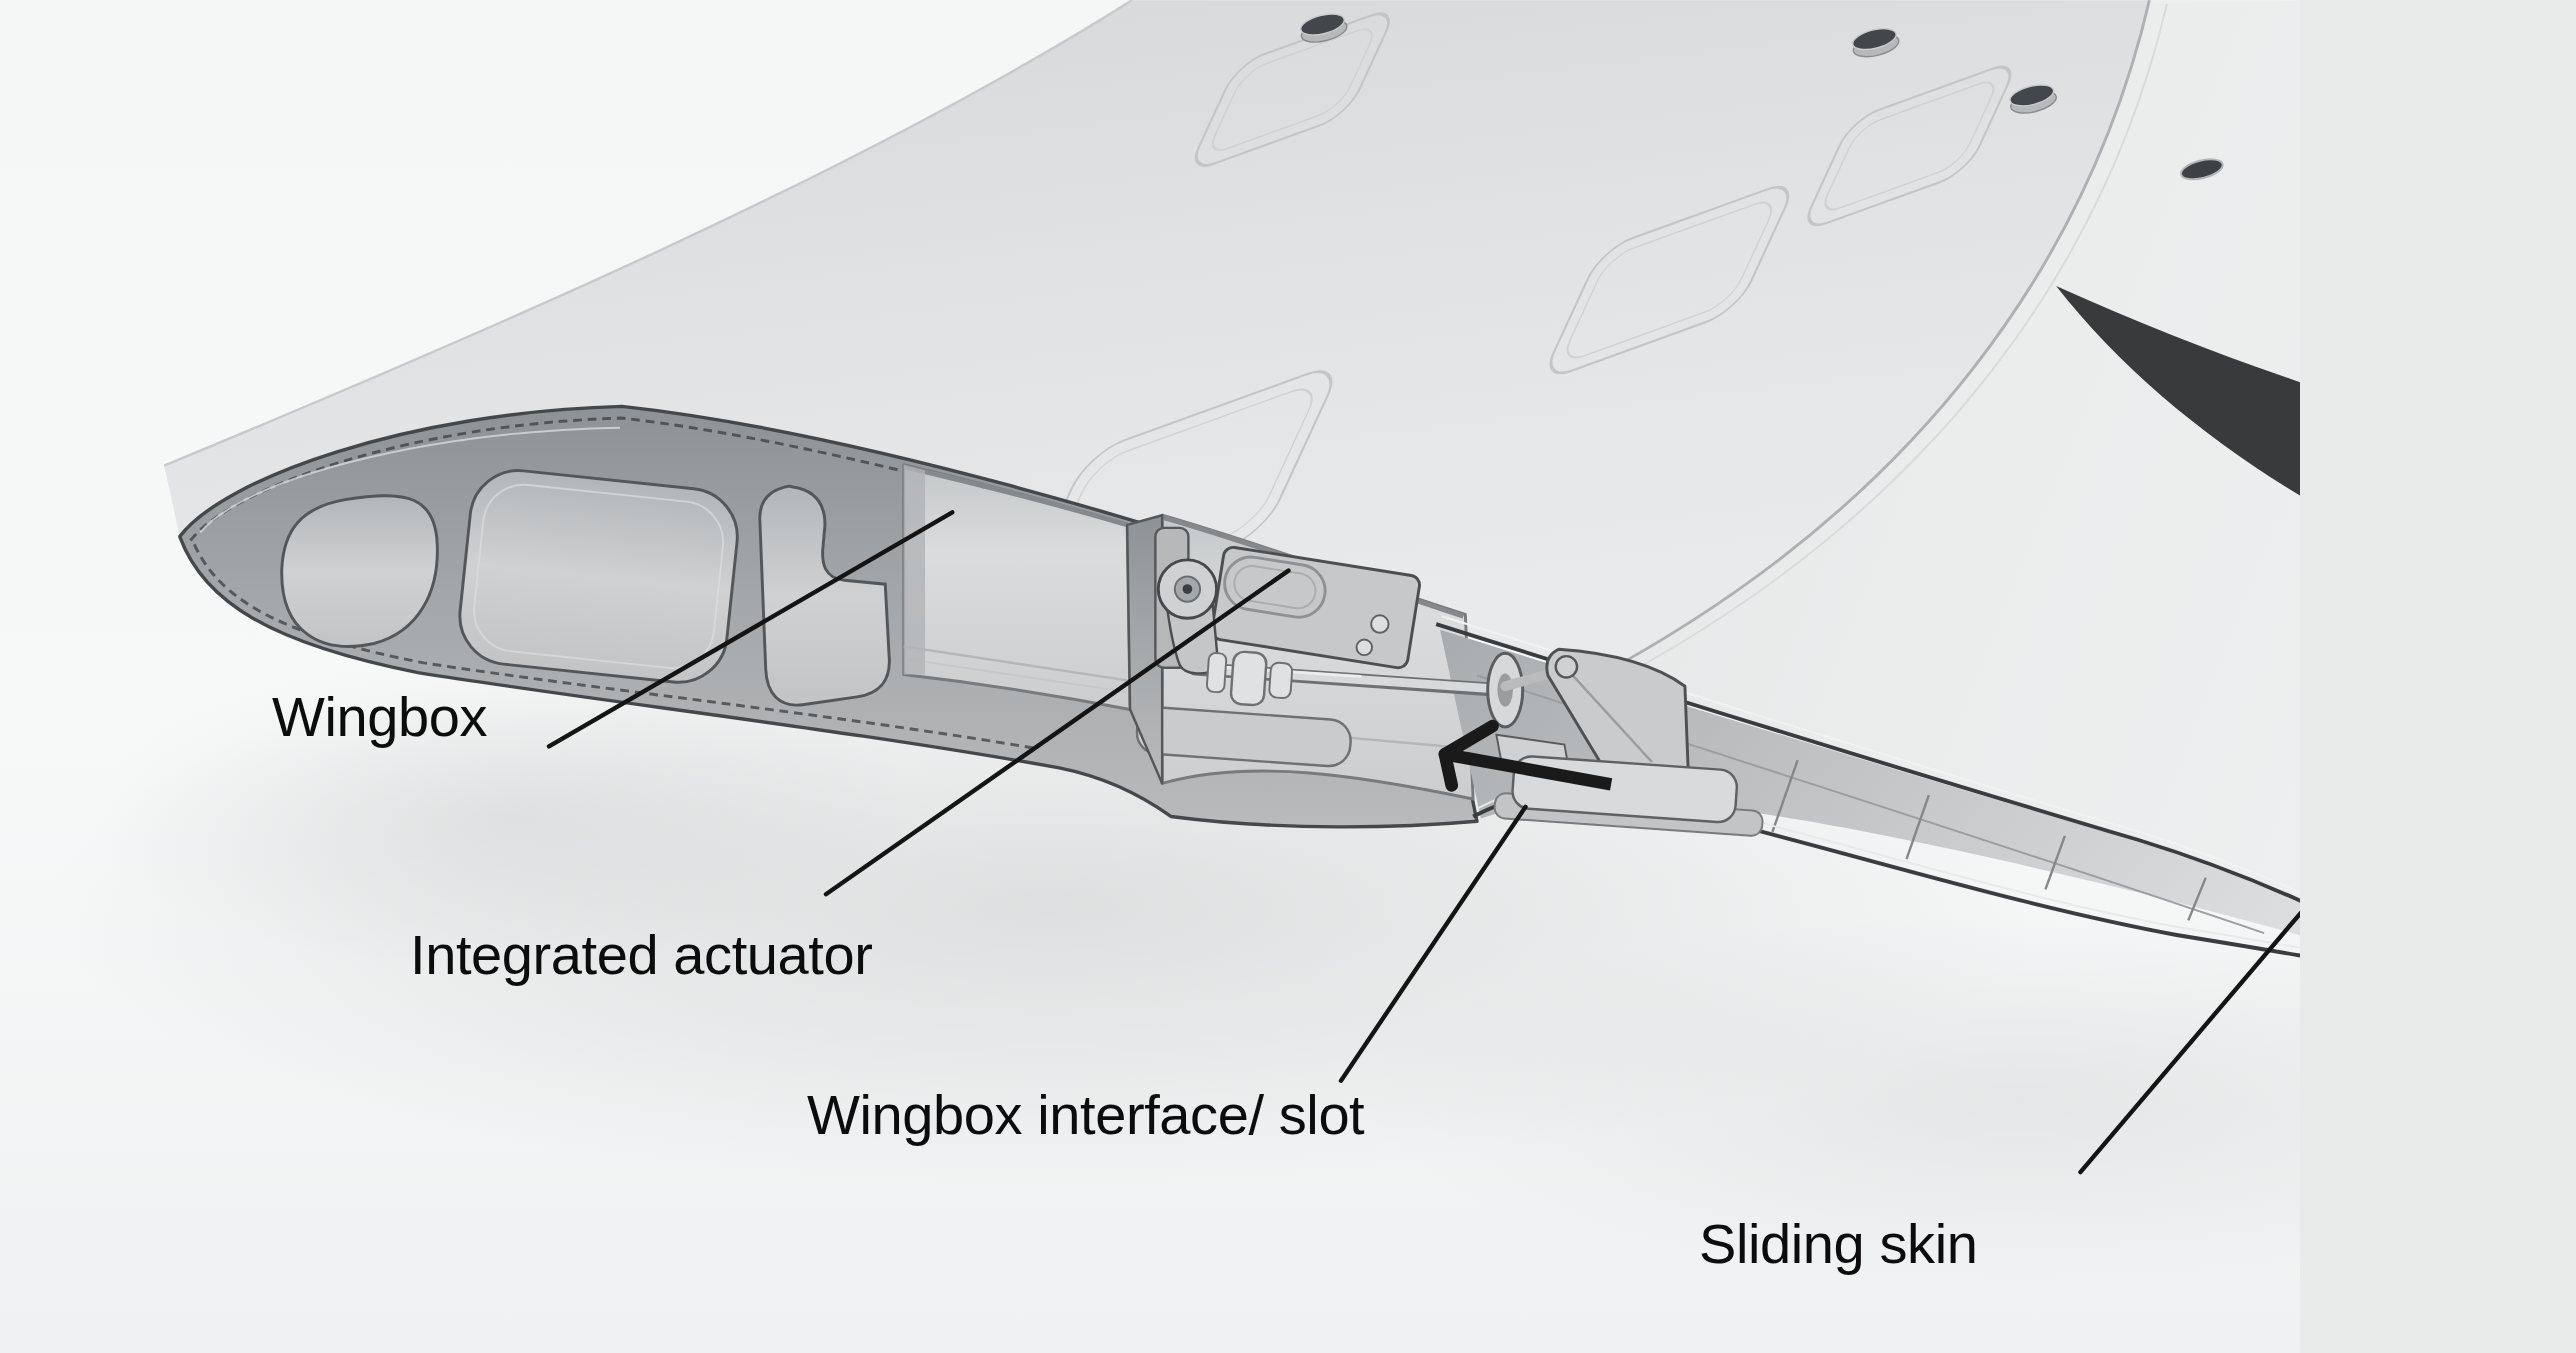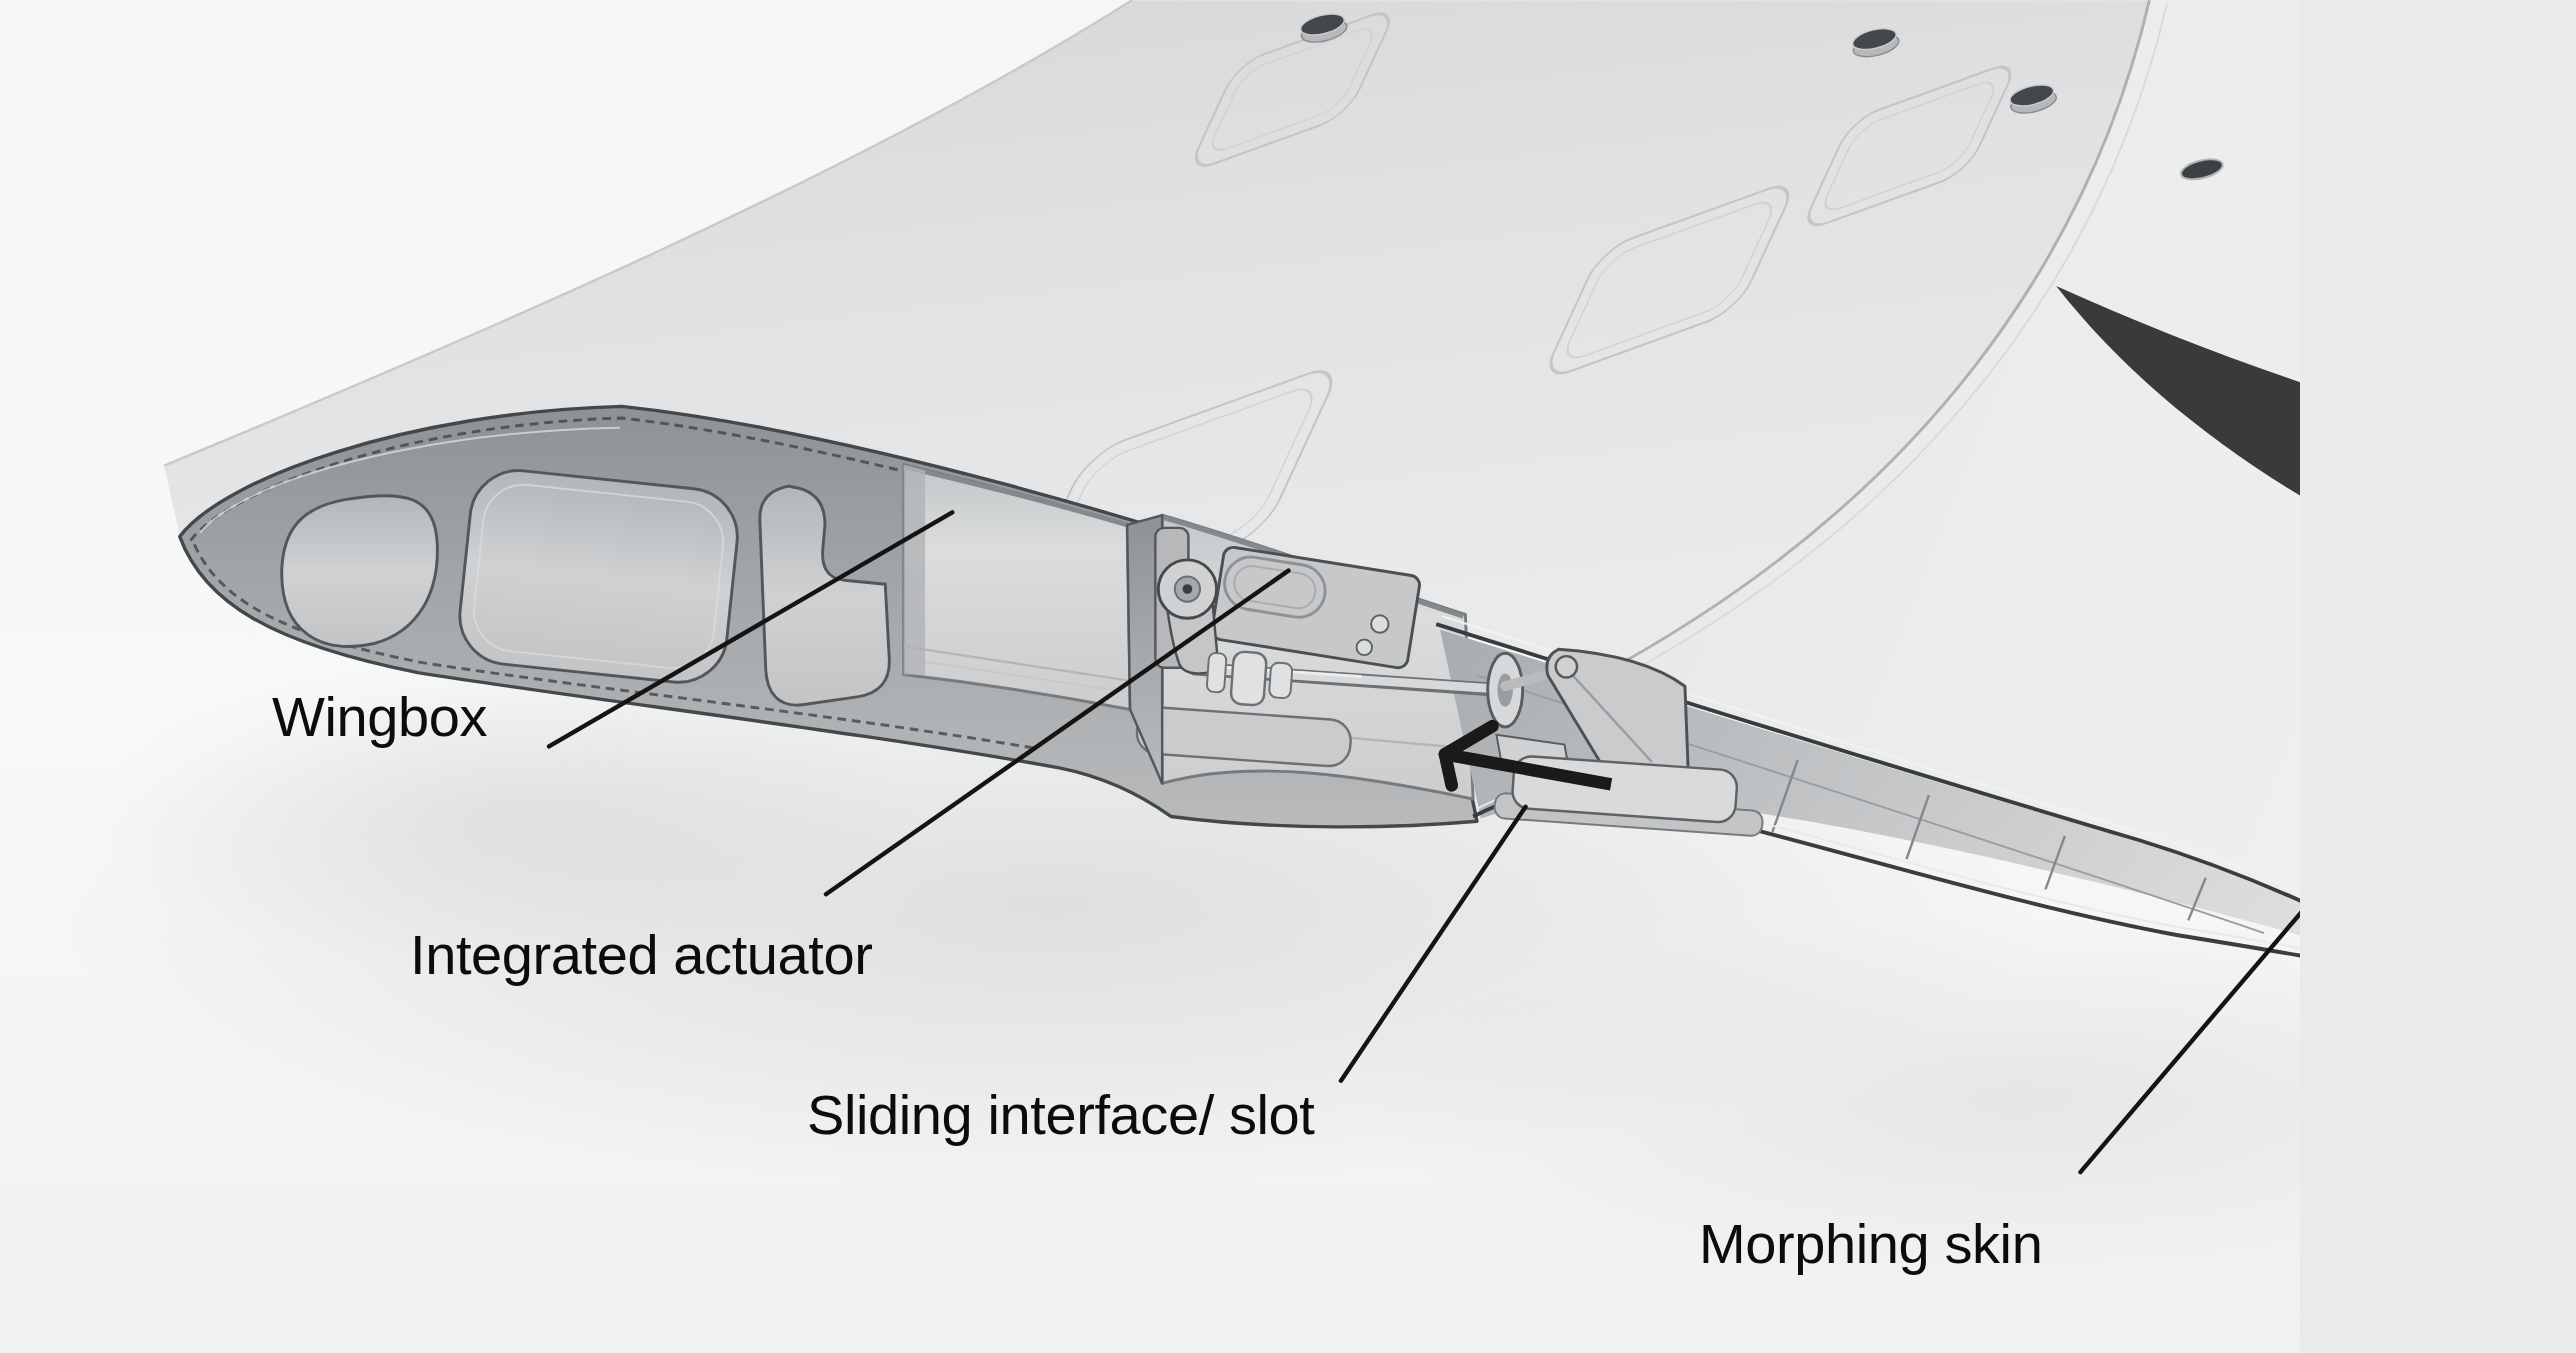--- a/index.html
+++ b/index.html
@@ -292,18 +292,18 @@
     <path d="M850,920 L1326,587"></path>
     <path d="M1380,1112 L1570,830"></path>
     <path d="M2141,1206 L2430,866"></path>
   </g>
 </svg>
 
   <div class="label" style="left:272px; top:686px;">Wingbox</div>
 
   <div class="label" style="left:410px; top:924px;">Integrated actuator</div>
 
-  <div class="label" style="left:807px; top:1084px;">Sliding interface/ slot</div>
-
-  <div class="label" style="left:1699px; top:1213px;">Morphing skin</div>
+  <div class="label" style="left:807px; top:1084px;">Wingbox interface/ slot</div>
+
+  <div class="label" style="left:1699px; top:1213px;">Sliding skin</div>
 
 </div>
 
 
 </body></html>

